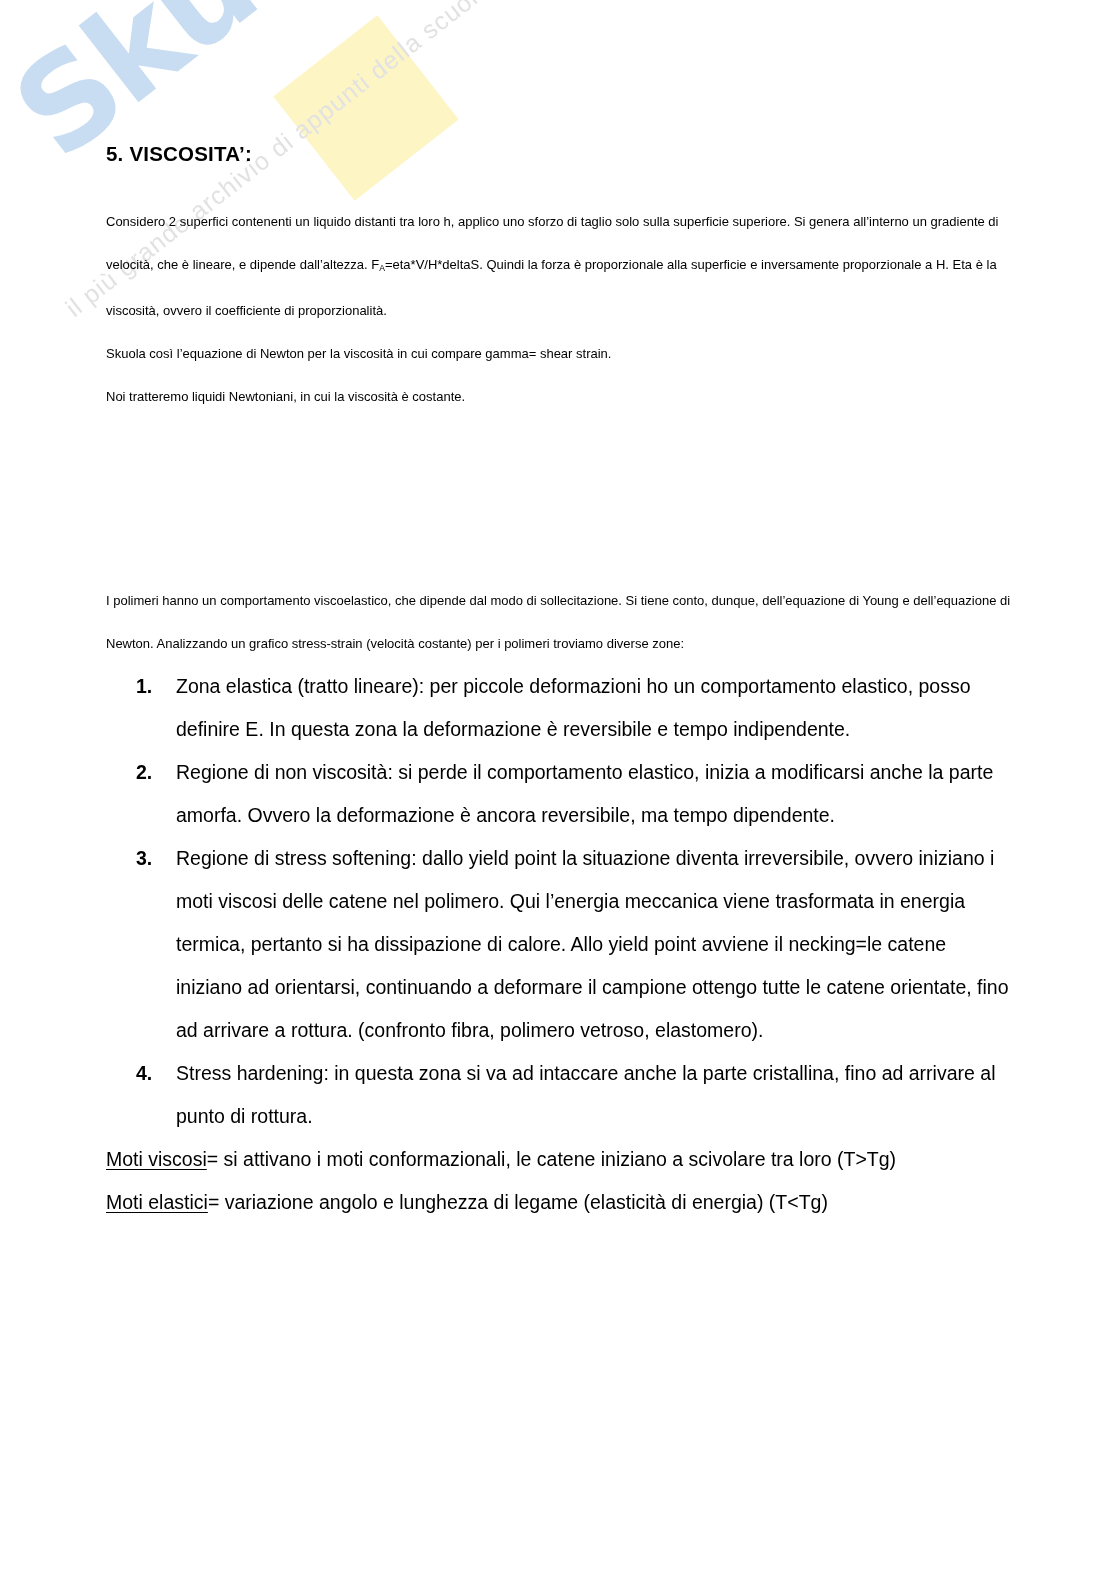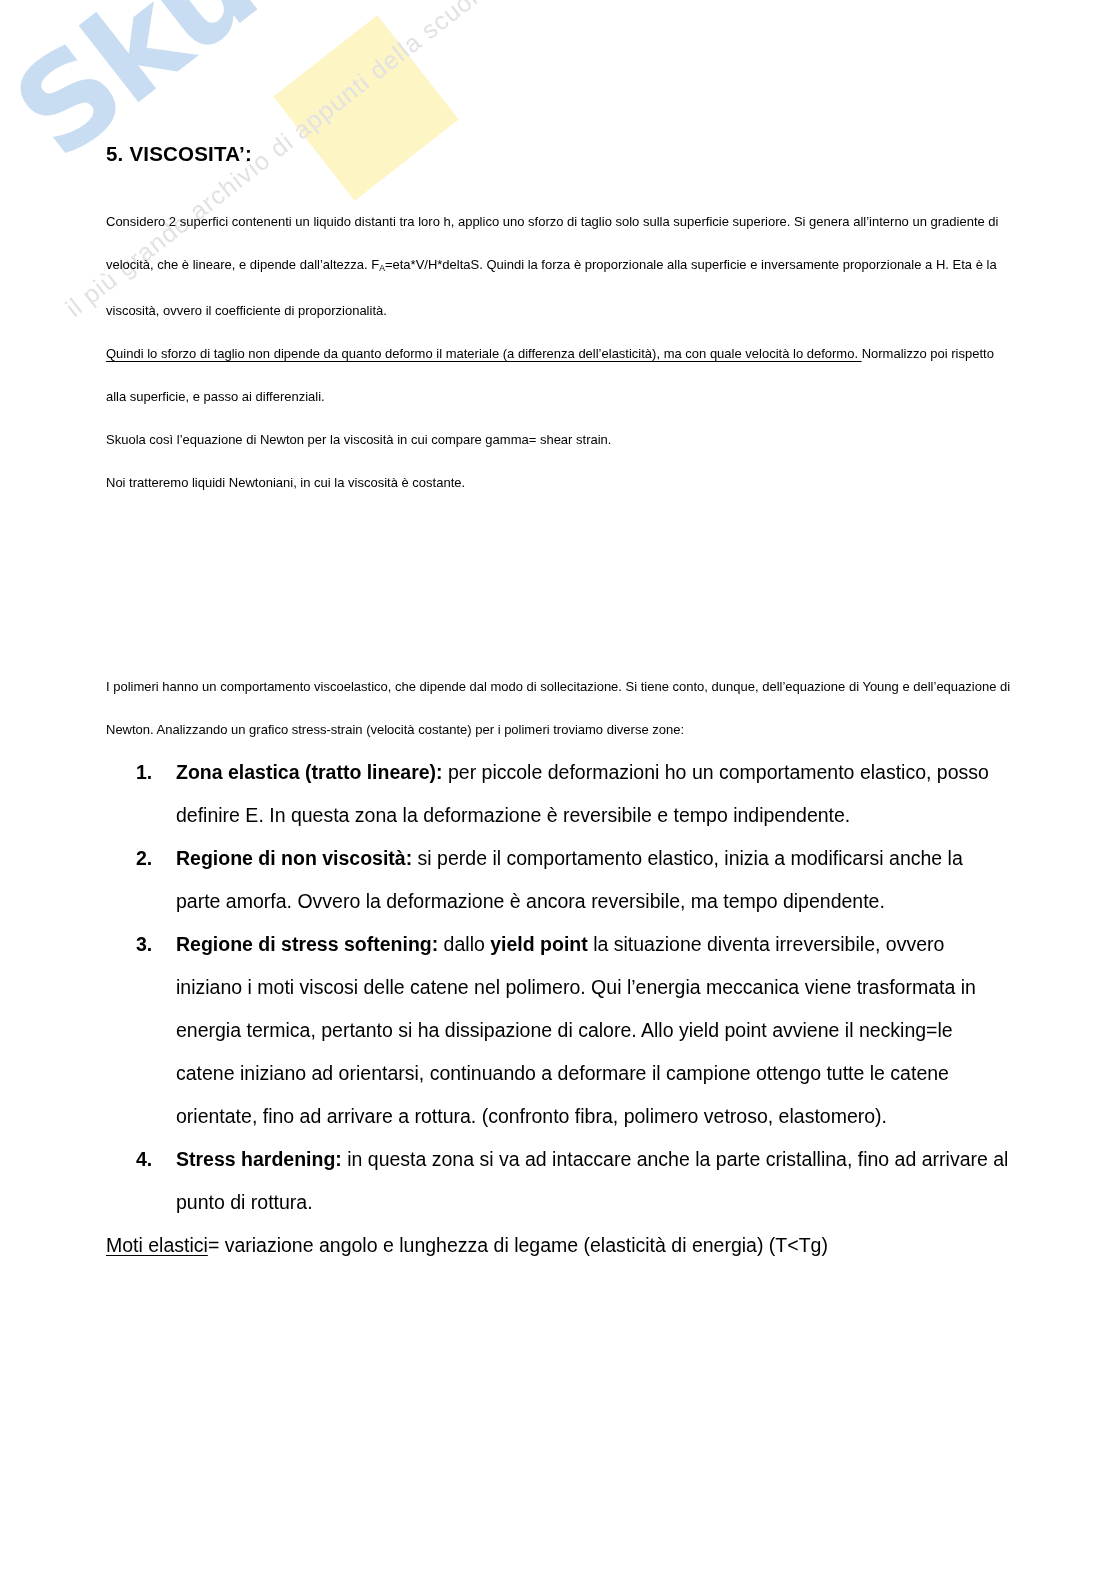--- a/index.html
+++ b/index.html
@@ -113,21 +113,21 @@
     margin: 0;
   }
   ol.zones > li .marker {
     position: absolute;
     left: 30px;
     top: 0;
     font-weight: bold;
     font-size: 19.5px;
     line-height: 43px;
   }
-  b, strong { font-weight: bold; text-align: center; }
+  b, strong { font-weight: normal; text-align: center; }
   u { text-decoration: underline; text-underline-offset: 3px; }
   sub { font-size: 0.66em; vertical-align: -0.18em; }
 
   .tail-line {
     font-family: "Liberation Sans", sans-serif;
     font-size: 19.5px;
     line-height: 43px;
     margin: 0;
     max-width: 910px;
   }
@@ -144,21 +144,20 @@
   </div>
 
   <div class="content">
     <div class="spacer-top"></div>
 
     <h2 class="sec-heading">5. VISCOSITA’:</h2>
     <div class="gap-after-heading"></div>
 
     <p class="para"><span>Considero 2 superfici contenenti un liquido distanti tra loro h, applico uno sforzo di taglio solo sulla superficie superiore. Si genera all’interno un gradiente di velocità, che è lineare, e dipende dall’altezza. F</span><sub>A</sub><span>=eta*V/H*deltaS. Quindi la forza è proporzionale alla superficie e inversamente proporzionale a H. Eta è la viscosità, ovvero il coefficiente di proporzionalità.</span></p>
 
-    <p class="para"><u>Quindi lo sforzo di taglio non dipende da quanto deformo il materiale (a differenza dell’elasticità), ma con quale velocità lo deformo. </u><span>Normalizzo poi rispetto alla superficie, e passo ai differenziali.</span></p>
 
     <p class="para">Skuola così l’equazione di Newton per la viscosità in cui compare gamma= shear strain.</p>
 
     <p class="para">Noi tratteremo liquidi Newtoniani, in cui la viscosità è costante.</p>
 
     <div class="big-gap"></div>
 
     <div class="gap-after-heading"></div>
 
     <p class="para">I polimeri hanno un comportamento viscoelastico, che dipende dal modo di sollecitazione. Si tiene conto, dunque, dell’equazione di Young e dell’equazione di Newton. Analizzando un grafico stress-strain (velocità costante) per i polimeri troviamo diverse zone:</p>
@@ -175,17 +174,18 @@
       <li>
         <span class="marker">3.</span>
         <b>Regione di stress softening:</b><span> dallo </span><b>yield point</b><span> la situazione diventa irreversibile, ovvero iniziano i moti viscosi delle catene nel polimero. Qui l’energia meccanica viene trasformata in energia termica, pertanto si ha dissipazione di calore. Allo yield point avviene il necking=le catene iniziano ad orientarsi, continuando a deformare il campione ottengo tutte le catene orientate, fino ad arrivare a rottura. (confronto fibra, polimero vetroso, elastomero).</span>
       </li>
       <li>
         <span class="marker">4.</span>
         <b>Stress hardening:</b><span> in questa zona si va ad intaccare anche la parte cristallina, fino ad arrivare al punto di rottura.</span>
       </li>
     </ol>
 
+    <p class="tail-line"><u>Moti viscosi</u><span>= si attivano i moti conformazionali, le catene iniziano a scivolare tra loro (T&gt;Tg)</span></p>
 
     <p class="tail-line"><u>Moti elastici</u><span>= variazione angolo e lunghezza di legame (elasticità di energia) (T&lt;Tg)</span></p>
 
   </div>
 </div>
 
 </body></html>

